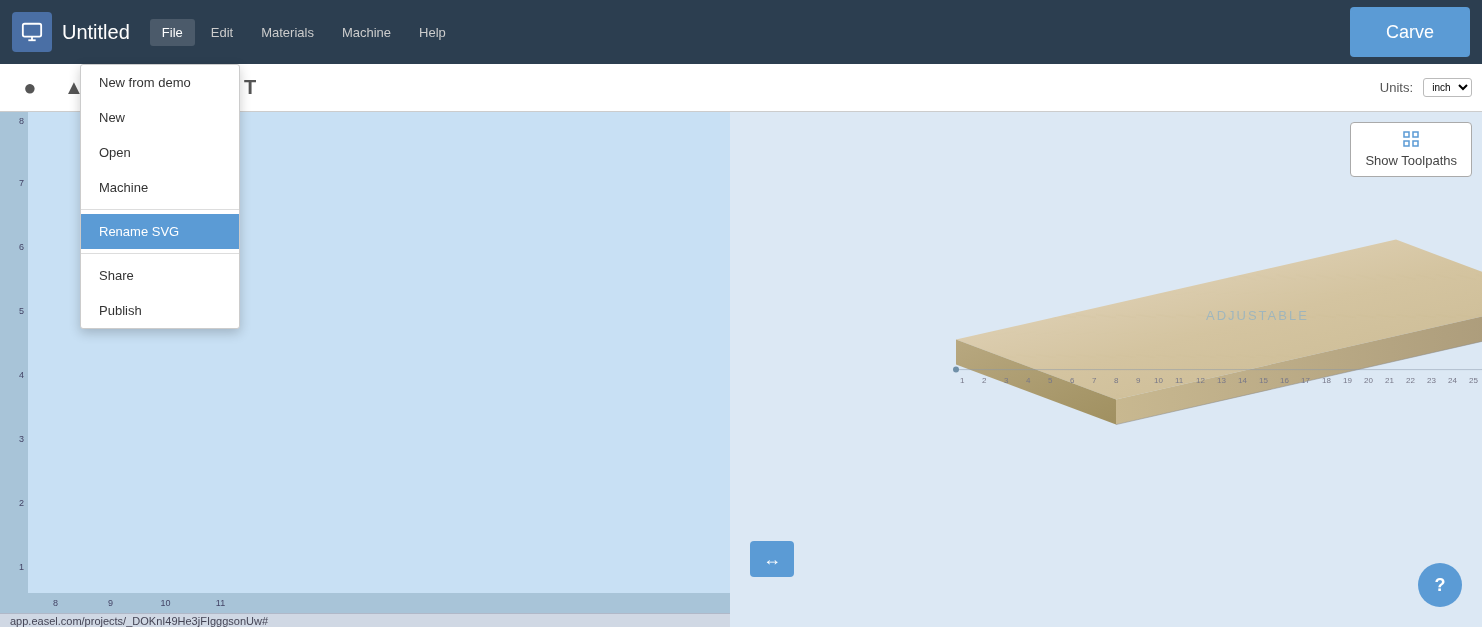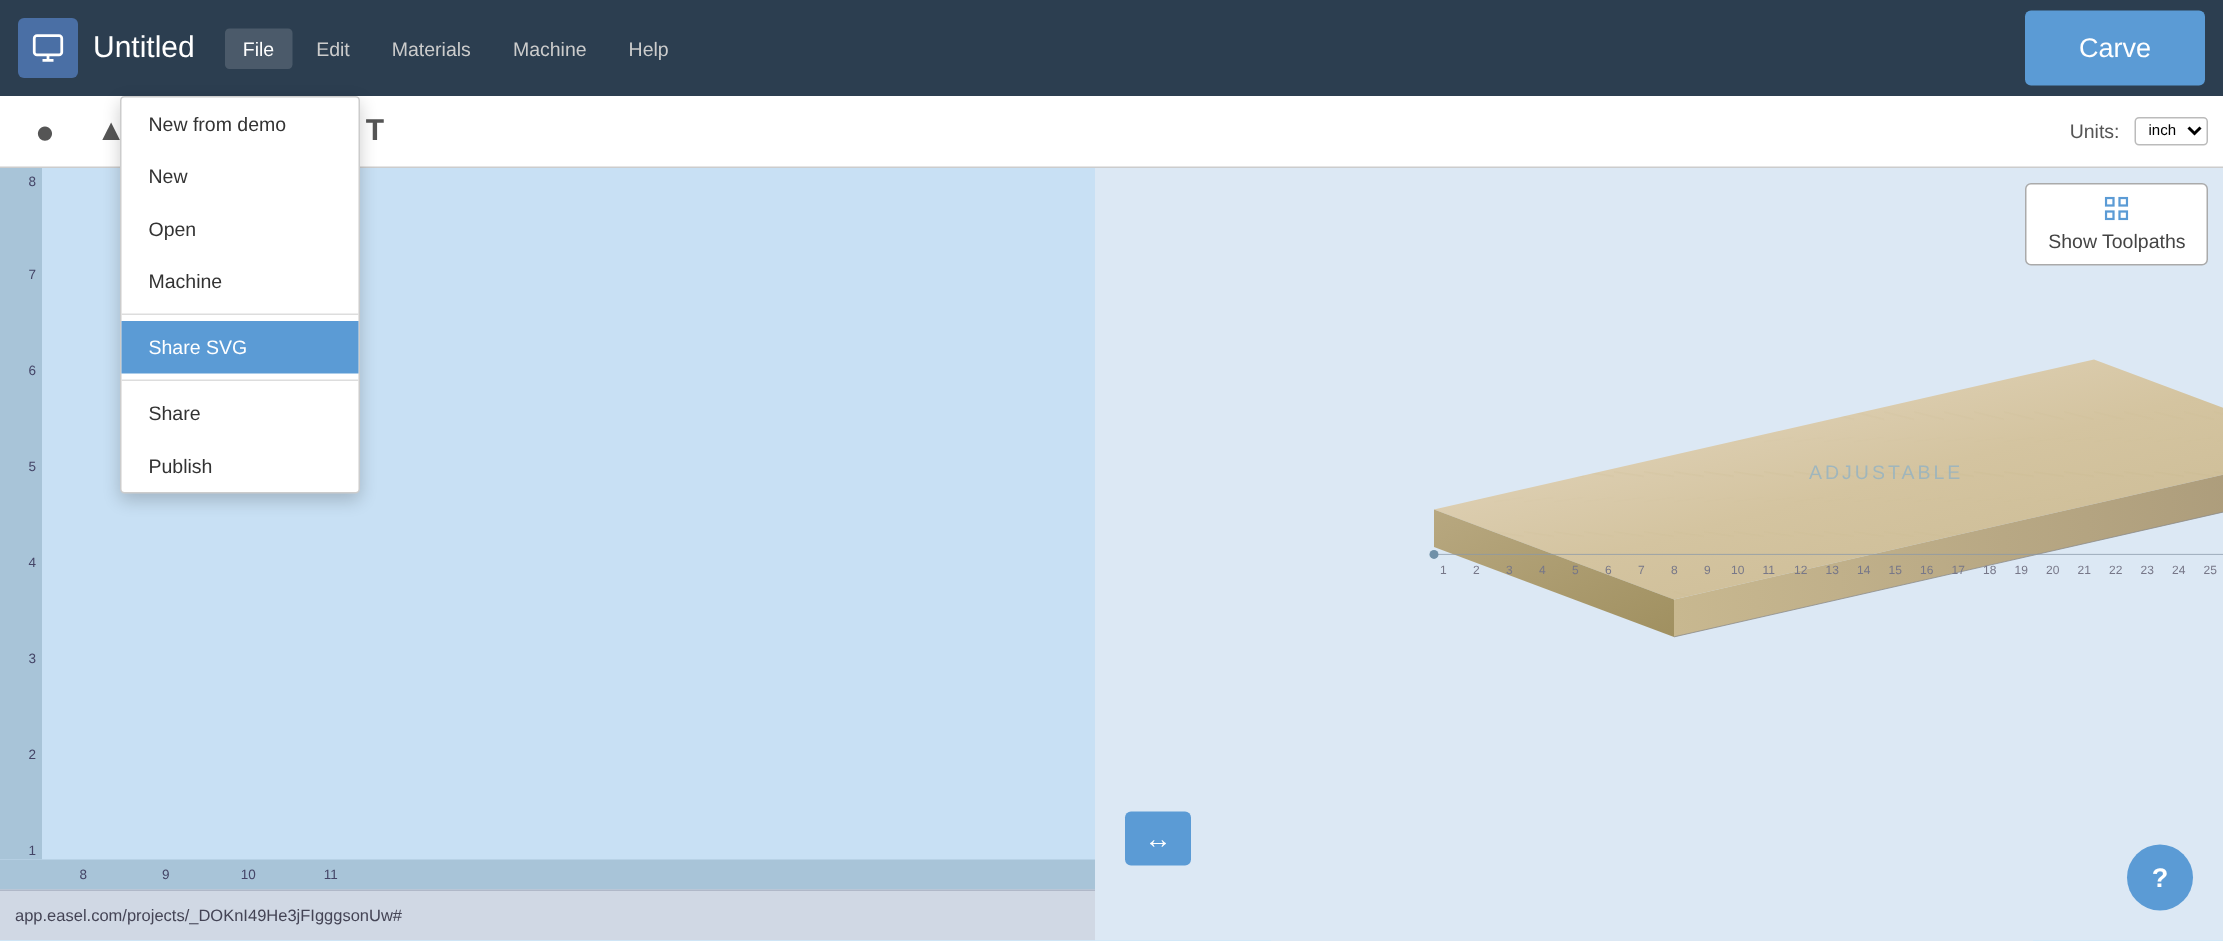--- a/index.html
+++ b/index.html
@@ -229,21 +229,21 @@
       text-align: center;
     }
 
     #right-section {
       flex: 1;
       background: #dce8f4;
       position: relative;
     }
 
     #status-bar {
-      height: 34px;
+      height: 14px;
       background: #d0d8e4;
       border-top: 1px solid #b0b8c8;
       font-size: 11px;
       color: #445;
       display: flex;
       align-items: center;
       padding: 0 10px;
       flex-shrink: 0;
     }
   </style>
@@ -270,21 +270,21 @@
     </div>
     <button id="carve-btn">Carve</button>
   </div>
 
   <div id="dropdown">
     <div class="dropdown-item">New from demo</div>
     <div class="dropdown-item">New</div>
     <div class="dropdown-item">Open</div>
     <div class="dropdown-item">Machine</div>
     <div class="dropdown-divider"></div>
-    <div class="dropdown-item highlighted">Share SVG</div>
+    <div class="dropdown-item highlighted">Rename SVG</div>
     <div class="dropdown-divider"></div>
     <div class="dropdown-item">Share</div>
     <div class="dropdown-item">Publish</div>
   </div>
 
   <div id="toolbar">
     <button class="tool-btn" style="font-size:22px;">●</button>
     <button class="tool-btn" style="font-size:20px;">▲</button>
     <button class="tool-btn" style="font-size:20px;">★</button>
     <button class="tool-btn" style="font-size:18px;">✏</button>

